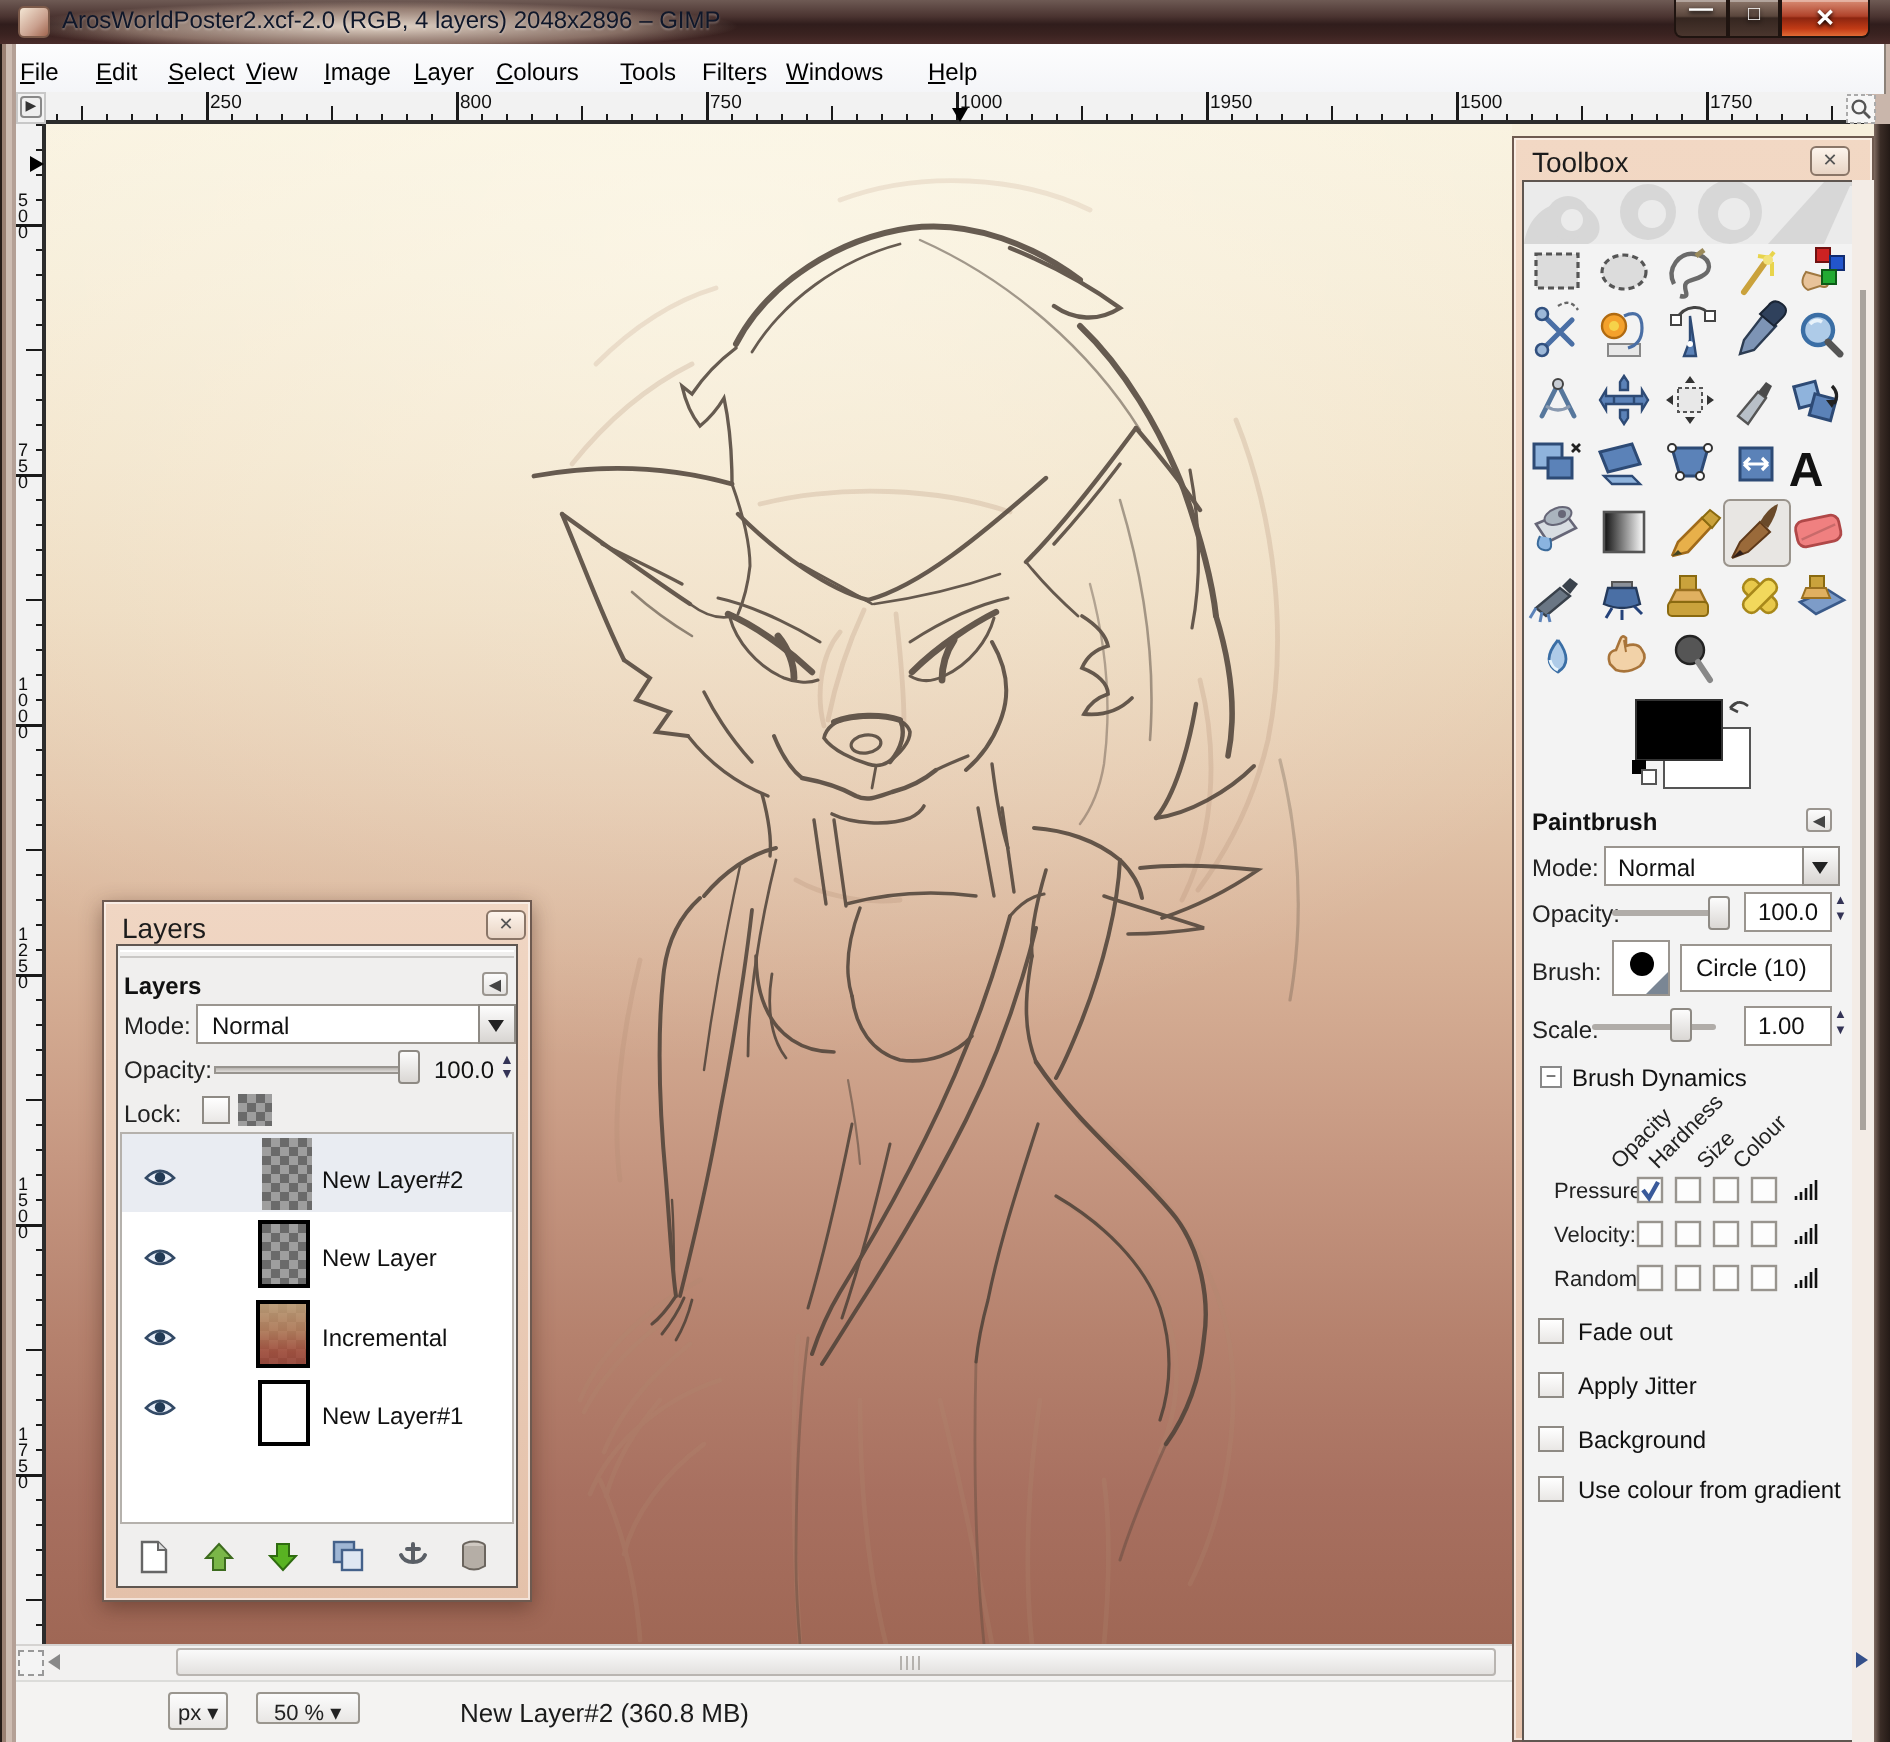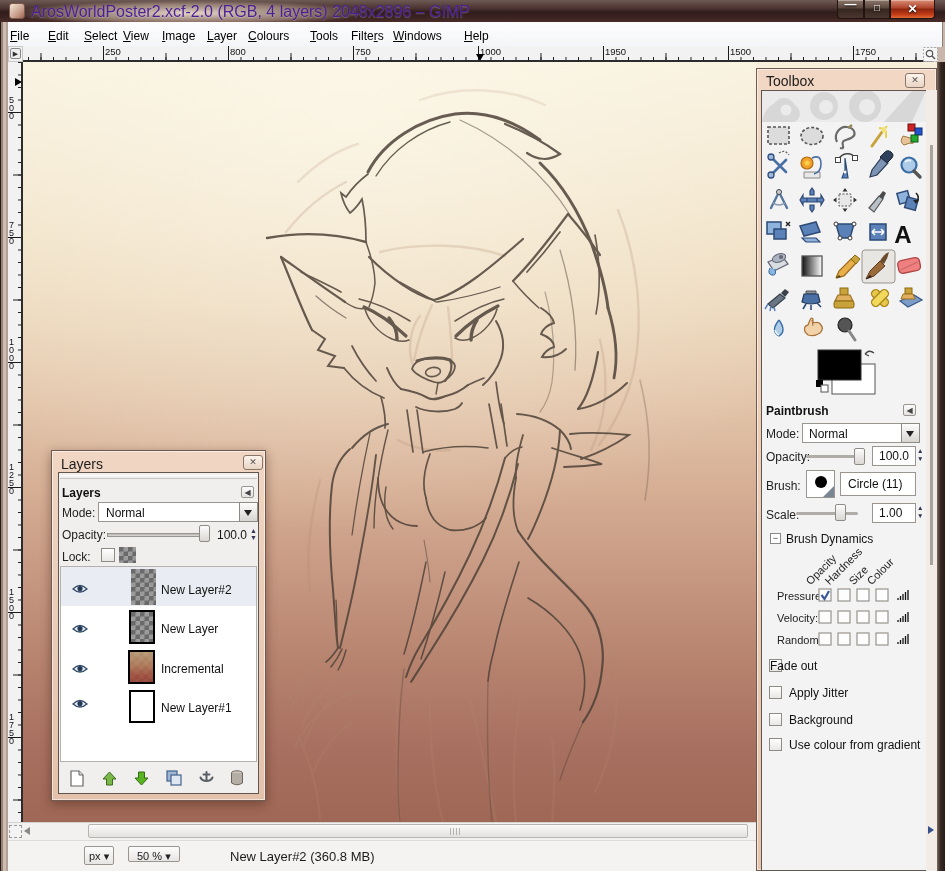--- a/index.html
+++ b/index.html
@@ -5,21 +5,21 @@
 html,body{width:945px;height:871px;overflow:hidden;font-family:"Liberation Sans",sans-serif}
 body{position:relative;background:#c9b6ab}
 .abs{position:absolute}
 
 #titlebar{left:0;top:0;width:945px;height:22px;
  background:linear-gradient(#6e5a54 0%,#4a3330 38%,#301d1c 55%,#3a2220 78%,#4a2c2a 100%);}
 #titleglow{left:0;top:0;width:430px;height:22px;
  background:radial-gradient(ellipse 230px 16px at 190px 60%,rgba(238,224,210,.95),rgba(200,175,158,.55) 55%,rgba(150,120,105,0) 78%)}
 #titleicon{left:9px;top:3px;width:16px;height:16px;border-radius:3px;
  background:linear-gradient(135deg,#f4e6d4,#caa18f 60%,#a0654f);border:1px solid #7c5a4a}
-#titletext{left:31px;top:3px;font-size:16px;color:#4c1d95;text-shadow:0 1px 1px rgba(255,255,255,.25)}
+#titletext{left:31px;top:3px;font-size:12px;color:#0f172a;text-shadow:0 1px 1px rgba(255,255,255,.25)}
 .winbtn{top:0;height:19px;border:1px solid #1f1410;border-top:none;
  background:linear-gradient(#8d776b,#5a463c 45%,#352620 50%,#4a362e);box-shadow:inset 0 1px 0 rgba(255,255,255,.35)}
 #btnmin{left:837px;width:27px;border-bottom-left-radius:4px}
 #btnmax{left:864px;width:26px}
 #btnclose{left:890px;width:45px;border-bottom-right-radius:4px;
  background:linear-gradient(#d98d75,#b0422a 45%,#8c2510 50%,#c23b16 80%,#e06a35)}
 .glyph{position:absolute;color:#fff;font-weight:bold;font-size:12px;text-align:center;width:100%;top:2px;text-shadow:0 1px 2px #000}
 
 #menubar{left:2px;top:22px;width:941px;height:25px;background:linear-gradient(#fdfdfe,#f4f5f8);border-left:1px solid #8b8178;border-right:1px solid #8b8178}
 .mi{position:absolute;top:29px;font-size:12px;color:#000;white-space:nowrap}
@@ -477,21 +477,21 @@
 <div class="abs" style="left:906px;top:431px;width:0;height:0;border-left:4.5px solid transparent;border-right:4.5px solid transparent;border-top:6px solid #222"></div>
 <div class="abs t" style="left:766px;top:450px;font-size:12px;color:#222">Opacity:</div>
 <div class="abs" style="left:806px;top:455px;width:52px;height:3px;background:#b0aca8;border-radius:2px"></div>
 <div class="abs" style="left:854px;top:448px;width:11px;height:17px;background:linear-gradient(#fcfcfc,#dad7d4);border:1px solid #8e8a84;border-radius:2px"></div>
 <div class="abs" style="left:872px;top:446px;width:44px;height:20px;background:#fff;border:1px solid #9a958f;font-size:12px;color:#111;padding:2px 0 0 6px">100.0</div>
 <div class="abs" style="left:917px;top:447px;font-size:6.5px;color:#335;line-height:8px">▲<br>▼</div>
 <div class="abs t" style="left:766px;top:479px;font-size:12px;color:#222">Brush:</div>
 <div class="abs" style="left:806px;top:470px;width:29px;height:28px;background:#fff;border:1px solid #9a958f"></div>
 <div class="abs" style="left:815px;top:476px;width:12px;height:12px;border-radius:50%;background:#000"></div>
 <div class="abs" style="left:823px;top:486px;width:0;height:0;border-left:11px solid transparent;border-bottom:11px solid #7a8694"></div>
-<div class="abs" style="left:840px;top:472px;width:76px;height:24px;background:#fff;border:1px solid #9a958f;font-size:12px;color:#111;padding:4px 0 0 7px">Circle (11)</div>
+<div class="abs" style="left:840px;top:472px;width:76px;height:24px;background:#fff;border:1px solid #9a958f;font-size:12px;color:#111;padding:4px 0 0 7px">Circle (10)</div>
 <div class="abs t" style="left:766px;top:508px;font-size:12px;color:#222">Scale:</div>
 <div class="abs" style="left:796px;top:512px;width:62px;height:3px;background:#b0aca8;border-radius:2px"></div>
 <div class="abs" style="left:835px;top:504px;width:11px;height:17px;background:linear-gradient(#fcfcfc,#dad7d4);border:1px solid #8e8a84;border-radius:2px"></div>
 <div class="abs" style="left:872px;top:503px;width:44px;height:20px;background:#fff;border:1px solid #9a958f;font-size:12px;color:#111;padding:2px 0 0 6px">1.00</div>
 <div class="abs" style="left:917px;top:504px;font-size:6.5px;color:#335;line-height:8px">▲<br>▼</div>
 <div class="abs" style="left:770px;top:533px;width:11px;height:11px;border:1px solid #888;background:#fff;font-size:9px;line-height:9px;text-align:center;color:#333">−</div>
 <div class="abs t" style="left:786px;top:532px;font-size:12px;color:#111">Brush Dynamics</div>
 <div class="abs t" style="left:812px;top:575px;font-size:11px;color:#222;transform:rotate(-45deg);transform-origin:left bottom">Opacity</div>
 <div class="abs t" style="left:831px;top:575px;font-size:11px;color:#222;transform:rotate(-45deg);transform-origin:left bottom">Hardness</div>
 <div class="abs t" style="left:855px;top:575px;font-size:11px;color:#222;transform:rotate(-45deg);transform-origin:left bottom">Size</div>
@@ -515,21 +515,21 @@
       <rect x="58" y="45" width="12" height="12"></rect>
 </g>
 <path d="M3.5 7 l3 4 l4.5 -8" fill="none" stroke="#3a5a9a" stroke-width="2.2"></path>
 <g stroke="#111" stroke-width="1.3">
 <path d="M80 12 v-2 M82.5 12 v-4 M85 12 v-6 M87.5 12 v-8 M90 12 v-10"></path>
 <path d="M80 34 v-2 M82.5 34 v-4 M85 34 v-6 M87.5 34 v-8 M90 34 v-10"></path>
 <path d="M80 56 v-2 M82.5 56 v-4 M85 56 v-6 M87.5 56 v-8 M90 56 v-10"></path>
 </g>
   </svg>
 <div class="abs" style="left:769px;top:659px;width:13px;height:13px;background:linear-gradient(#fff,#e9e7e5);border:1px solid #8e8a84"></div>
-<div class="abs t" style="left:770px;top:659px;font-size:12px;color:#111">Fade out</div>
+<div class="abs t" style="left:789px;top:659px;font-size:12px;color:#111">Fade out</div>
 <div class="abs" style="left:769px;top:686px;width:13px;height:13px;background:linear-gradient(#fff,#e9e7e5);border:1px solid #8e8a84"></div>
 <div class="abs t" style="left:789px;top:686px;font-size:12px;color:#111">Apply Jitter</div>
 <div class="abs" style="left:769px;top:713px;width:13px;height:13px;background:linear-gradient(#fff,#e9e7e5);border:1px solid #8e8a84"></div>
 <div class="abs t" style="left:789px;top:713px;font-size:12px;color:#111">Background</div>
 <div class="abs" style="left:769px;top:738px;width:13px;height:13px;background:linear-gradient(#fff,#e9e7e5);border:1px solid #8e8a84"></div>
 <div class="abs t" style="left:789px;top:738px;font-size:12px;color:#111">Use colour from gradient</div>
 <div class="abs" style="left:926px;top:90px;width:11px;height:781px;background:#f3ece6"></div>
 <div class="abs" style="left:930px;top:145px;width:3px;height:420px;background:#a9a39d"></div>
 <div class="abs" style="left:928px;top:826px;width:0;height:0;border-top:4px solid transparent;border-bottom:4px solid transparent;border-left:6px solid #35508a"></div>
 <div class="abs" id="rightstrip"></div>

